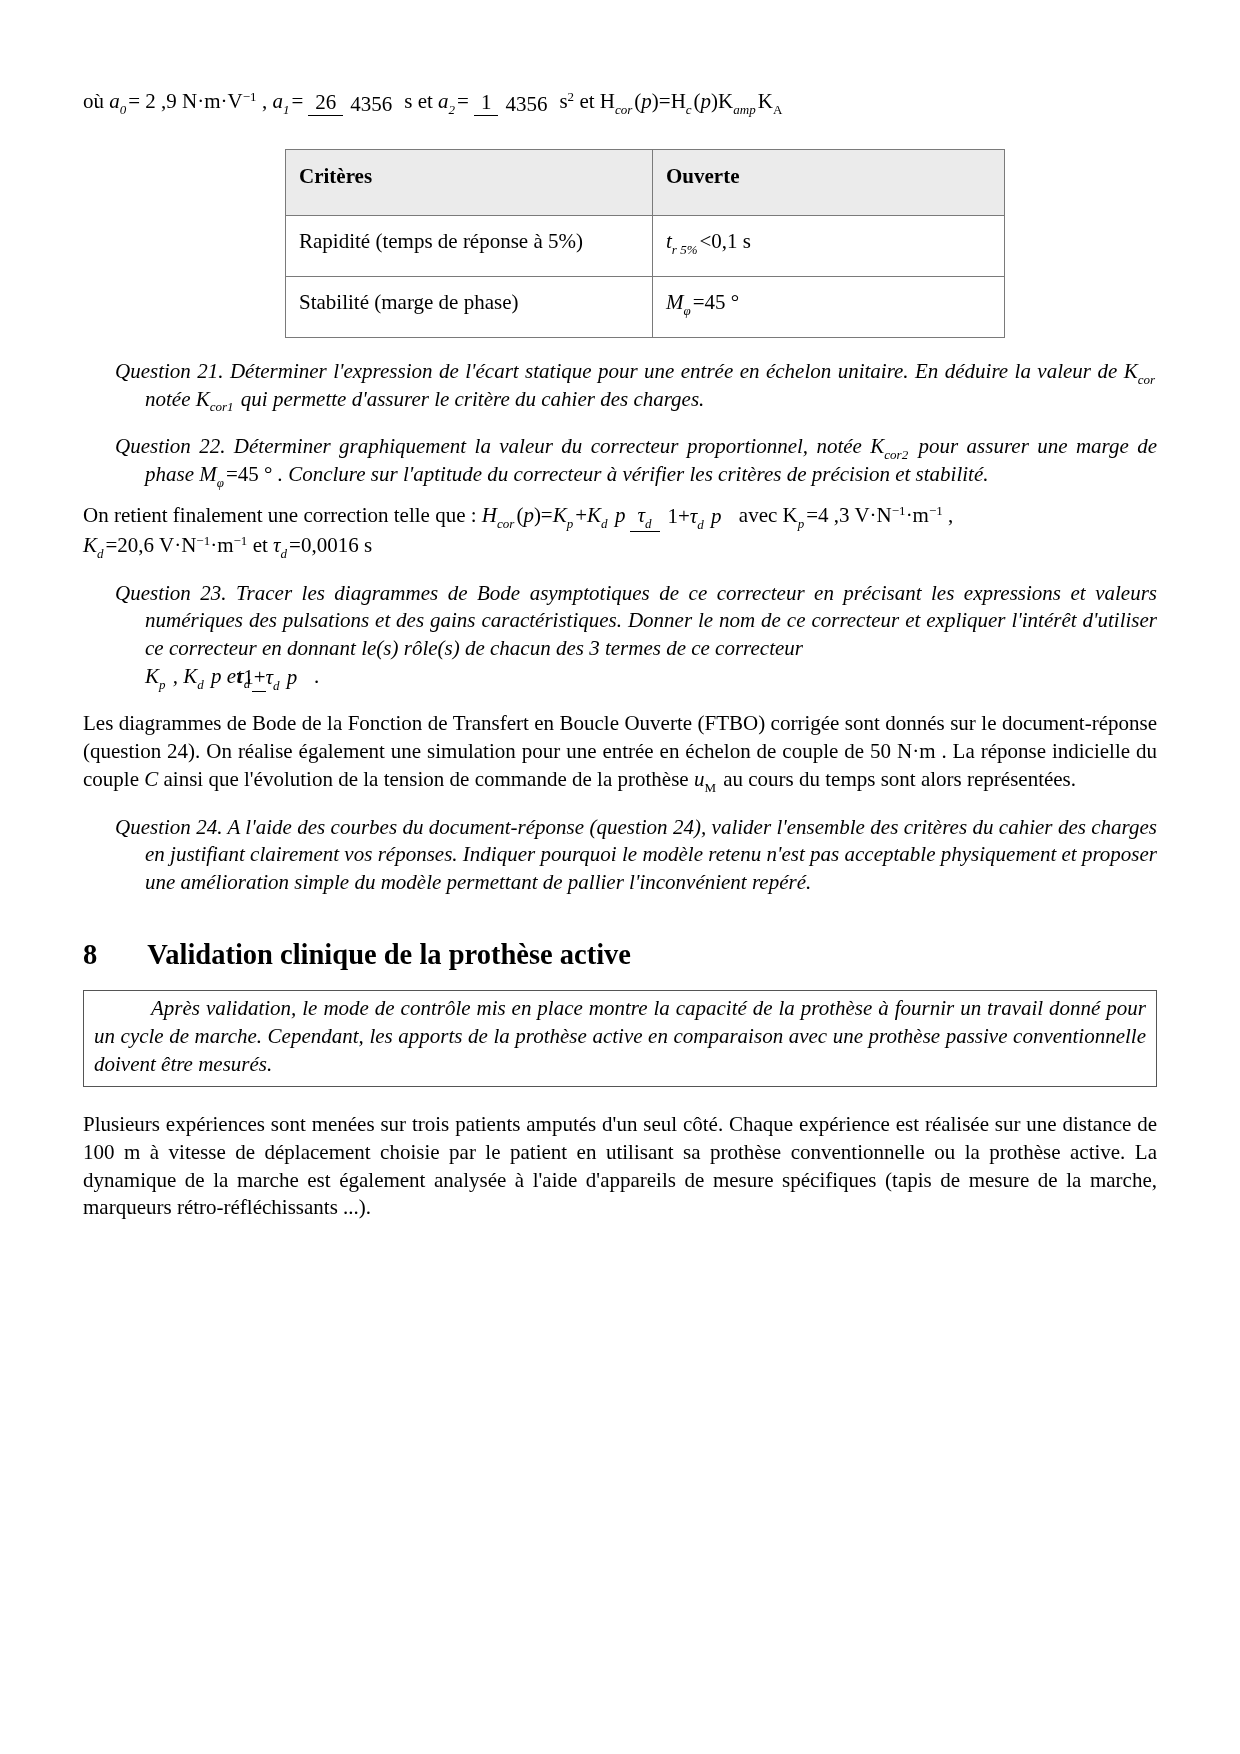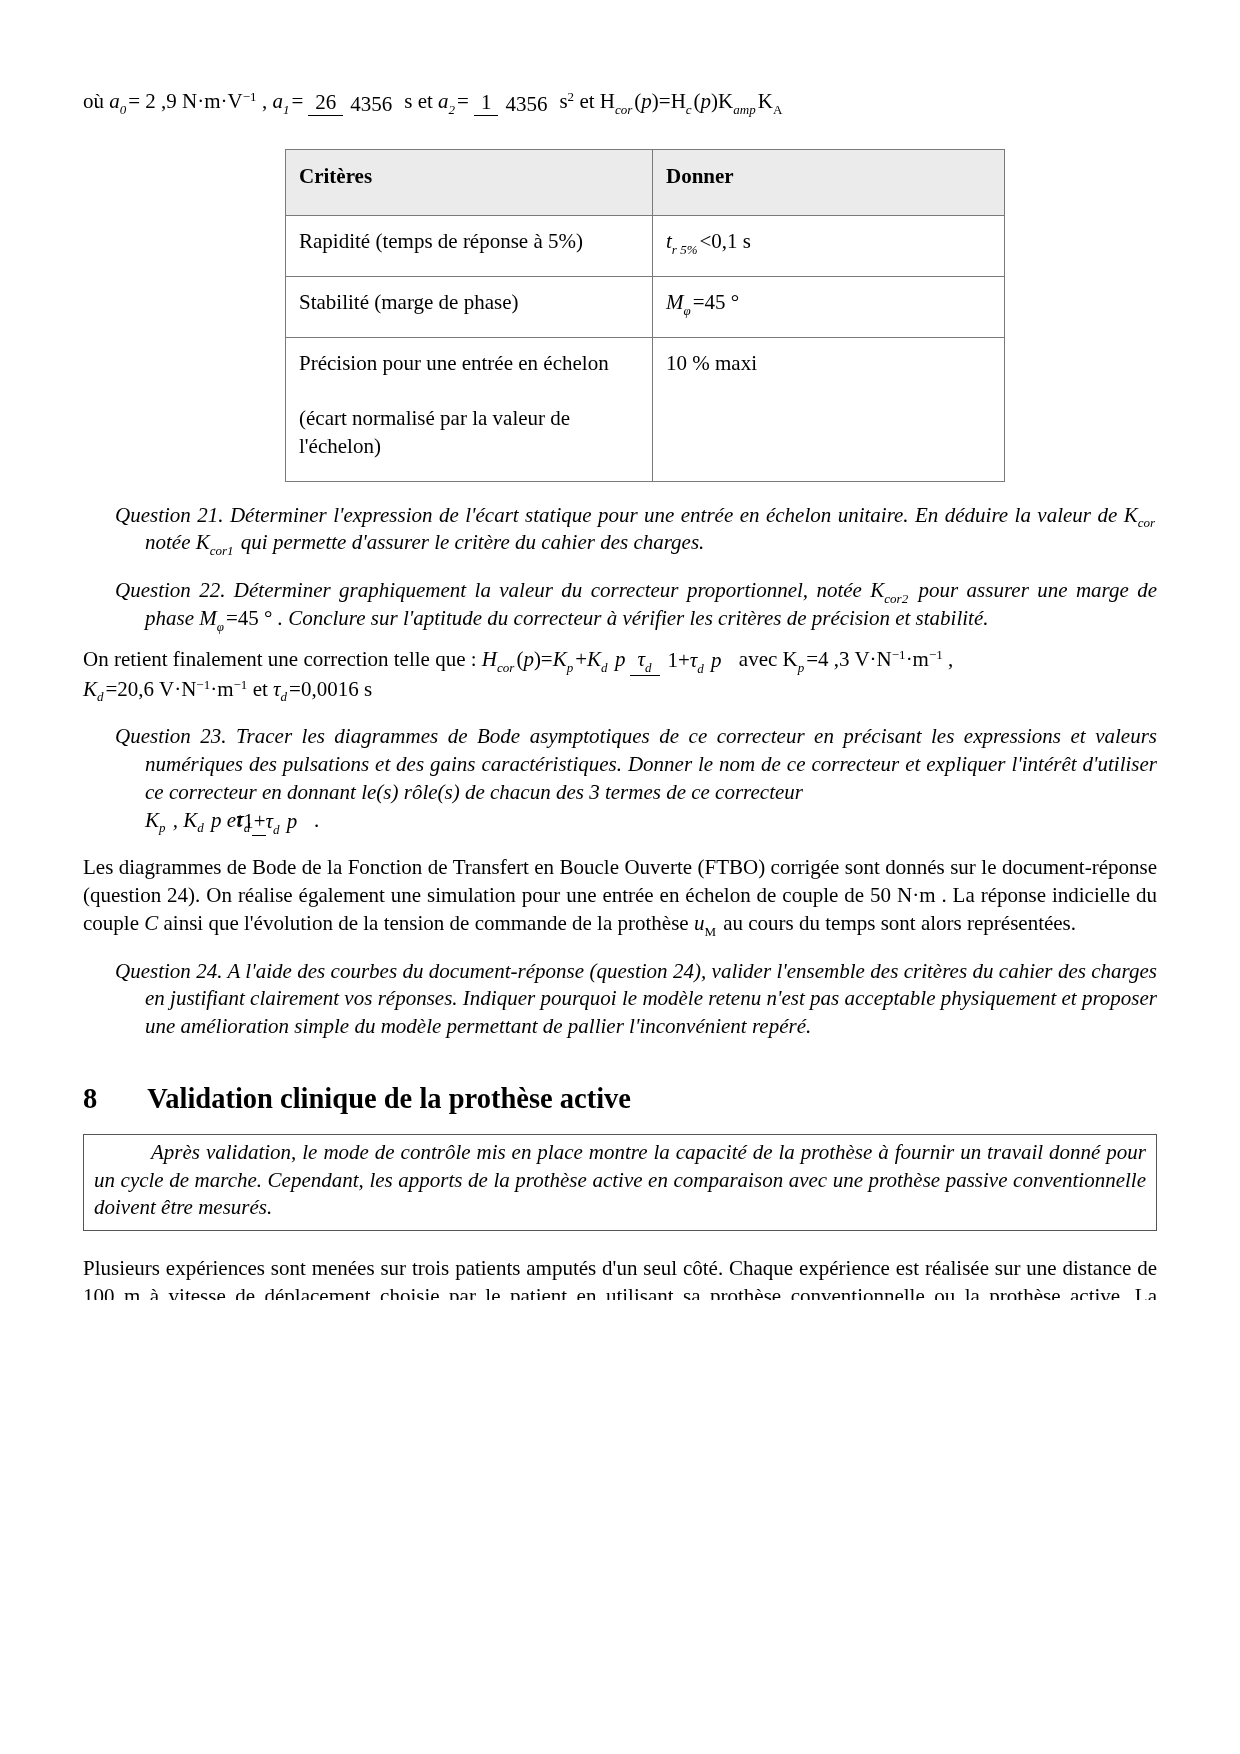--- a/index.html
+++ b/index.html
@@ -77,35 +77,31 @@
       </span><span class="rm">s  et  </span><span class="it">a</span><span class="ssub">2</span><span class="rm">=</span><span class="frac">
         <span class="num"><span class="rm">1</span></span>
         <span class="den"><span class="rm">4356</span></span>
       </span><span class="rm">s</span><span class="ssup">2</span><span class="rm">   et   H</span><span class="ssub">cor</span><span class="rm">(</span><span class="it">p</span><span class="rm">)=H</span><span class="ssub">c</span><span class="rm">(</span><span class="it">p</span><span class="rm">)K</span><span class="ssub">amp</span><span class="rm">K</span><span class="ssub upright">A</span></div>
 
 
   <table class="criteria-table">
     <thead>
       <tr>
         <th class="col-criteria">Critères</th>
-        <th class="col-value">Donner</th>
+        <th class="col-value">Ouverte</th>
       </tr>
     </thead>
     <tbody>
       <tr>
         <td><span class="rm">Rapidité (temps de réponse à 5%)</span></td>
         <td><span class="it">t</span><span class="ssub">r 5%</span><span class="rm">&lt;0,1 s</span></td>
       </tr>
       <tr>
         <td><span class="rm">Stabilité (marge de phase)</span></td>
         <td><span class="it">M</span><span class="ssub">φ</span><span class="rm">=45 °</span></td>
-      </tr>
-      <tr>
-        <td><span class="rm">Précision pour une entrée en échelon</span><br><br><span class="rm">(écart normalisé par la valeur de l'échelon)</span></td>
-        <td><span class="rm">10 % maxi</span></td>
       </tr>
     </tbody>
   </table>
 
 
   <p class="question"><span class="it">Question 21. Déterminer l'expression de l'écart statique pour une entrée en échelon unitaire. En déduire la valeur de  </span><span class="it">K</span><span class="ssub">cor</span><span class="it">  notée  </span><span class="it">K</span><span class="ssub">cor1</span><span class="it">  qui permette d'assurer le critère du cahier des charges.</span></p>
 
 
   <p class="question"><span class="it">Question 22. Déterminer graphiquement la valeur du correcteur proportionnel, notée  </span><span class="it">K</span><span class="ssub">cor2</span><span class="it">  pour assurer une marge de phase  </span><span class="it">M</span><span class="ssub">φ</span><span class="rm">=45 °</span><span class="it"> . Conclure sur l'aptitude du correcteur à vérifier les critères de précision et stabilité.</span></p>
 

